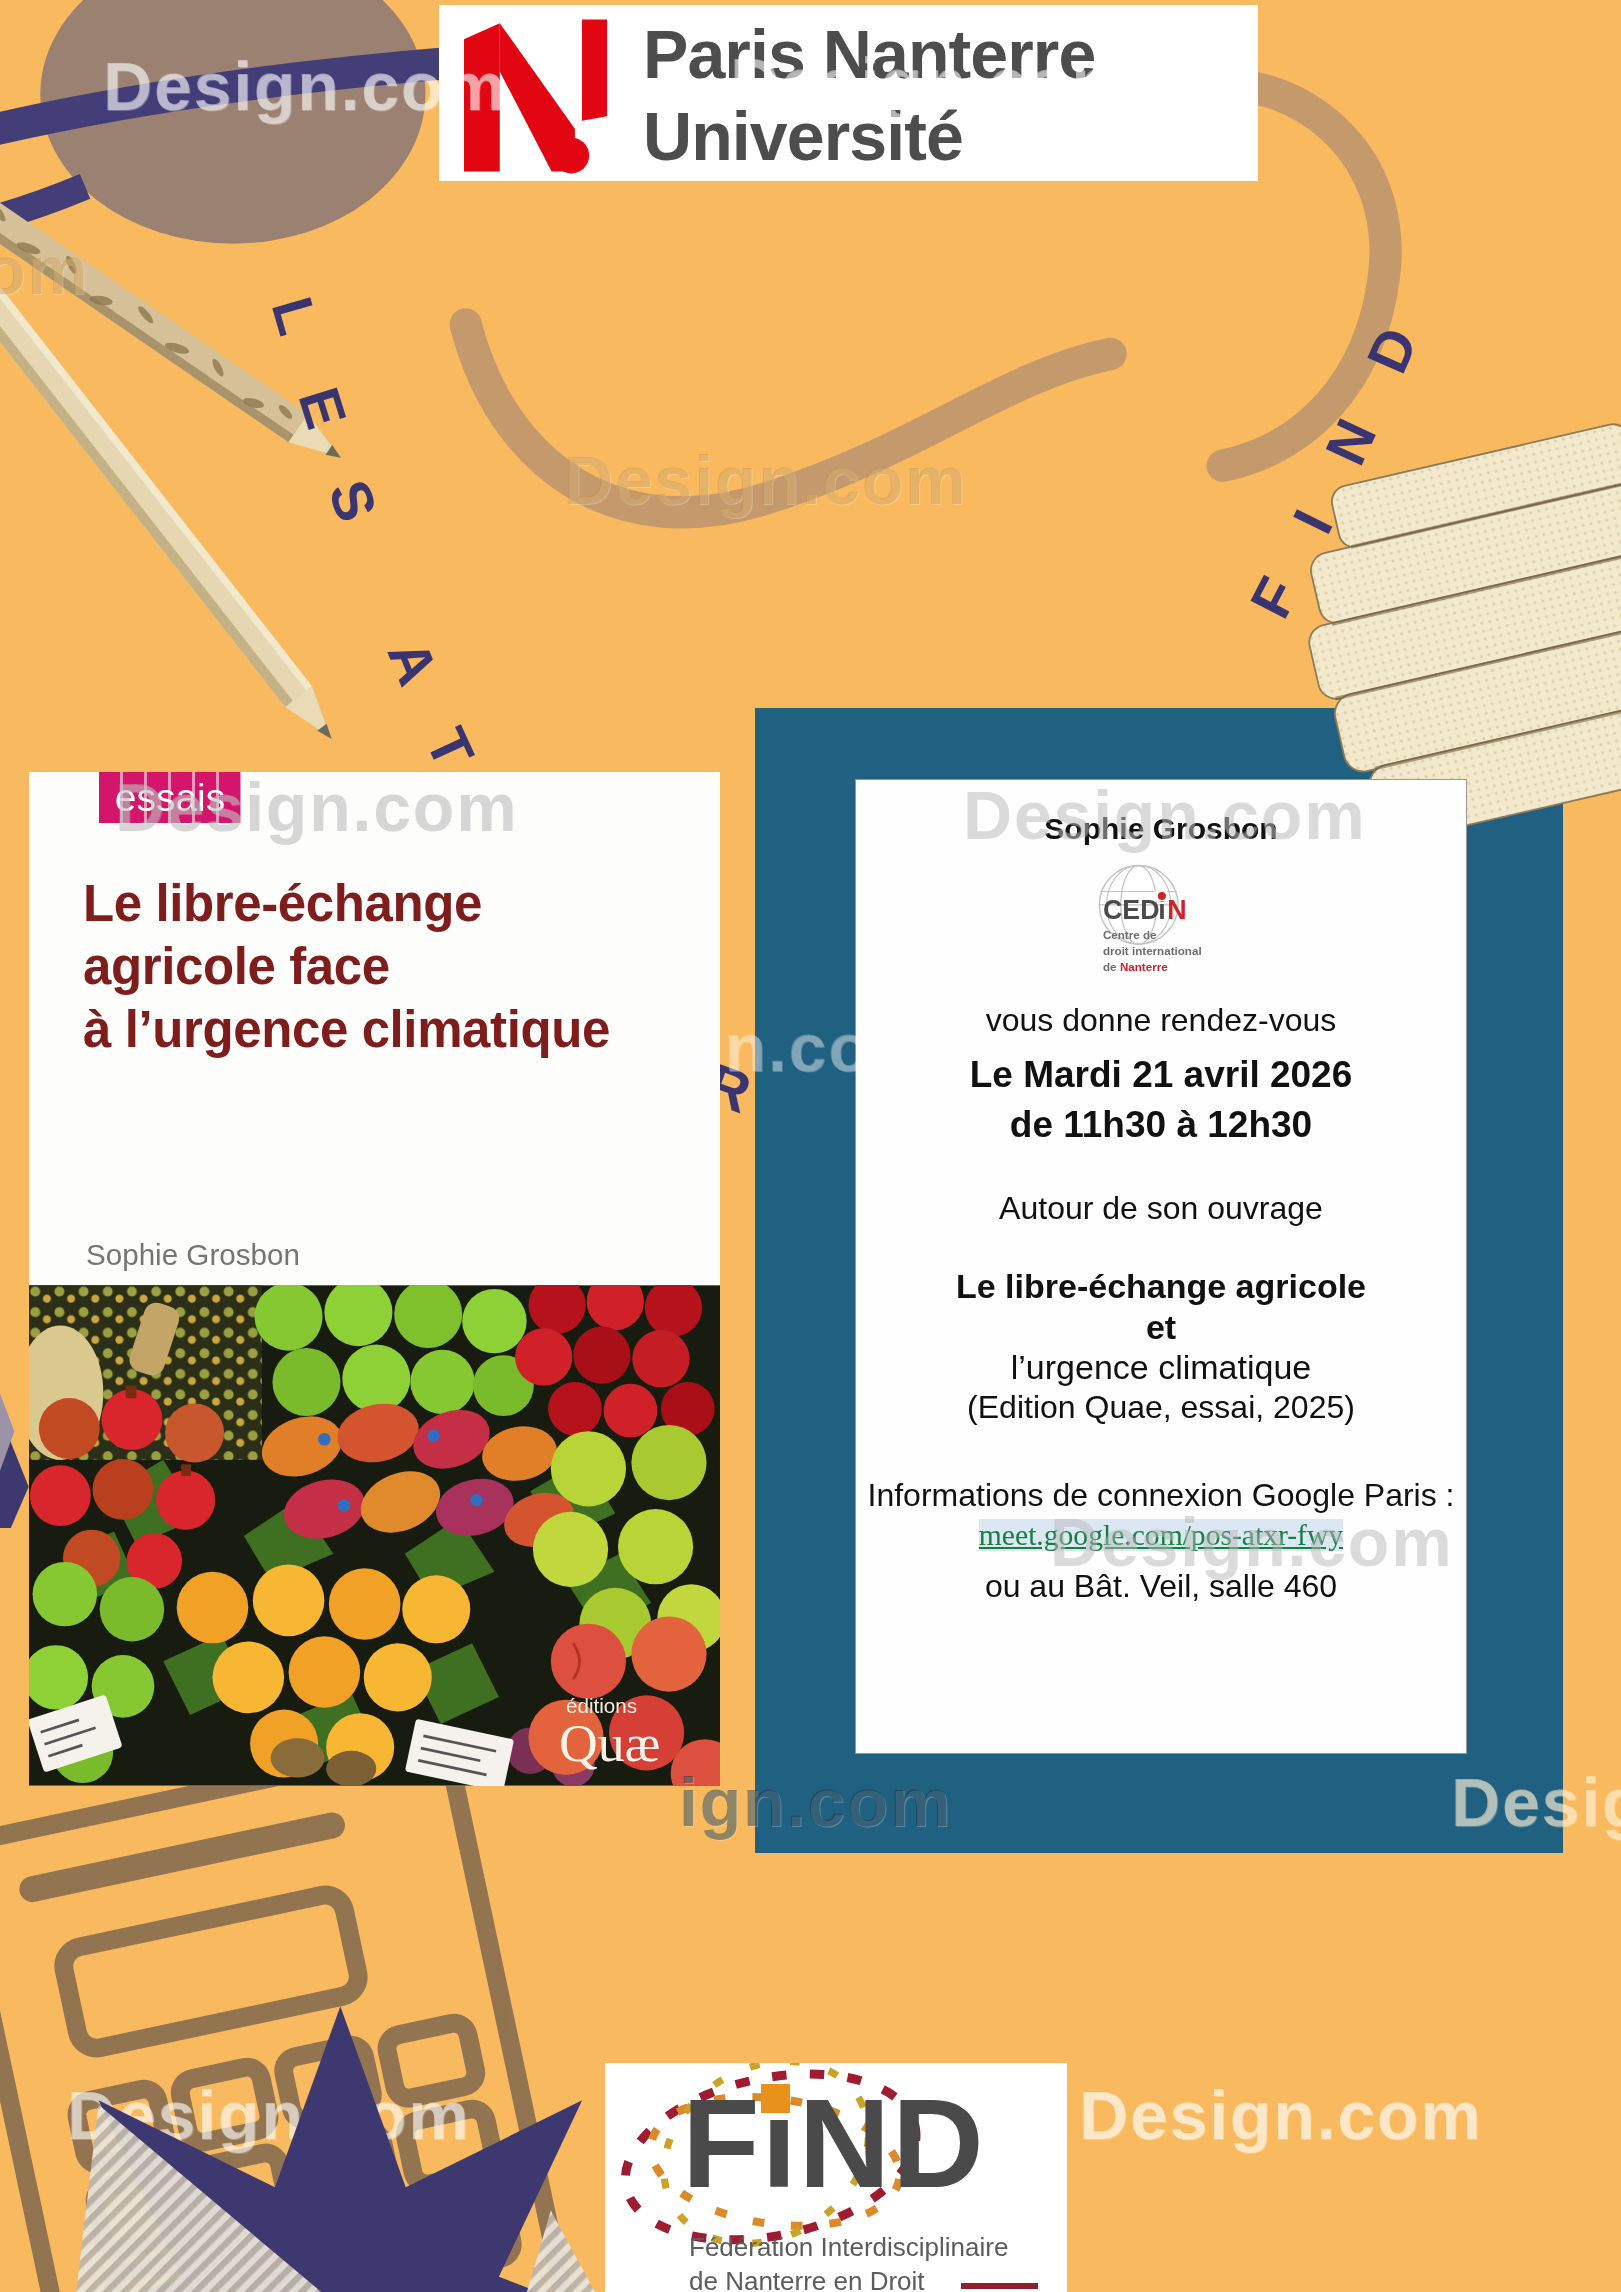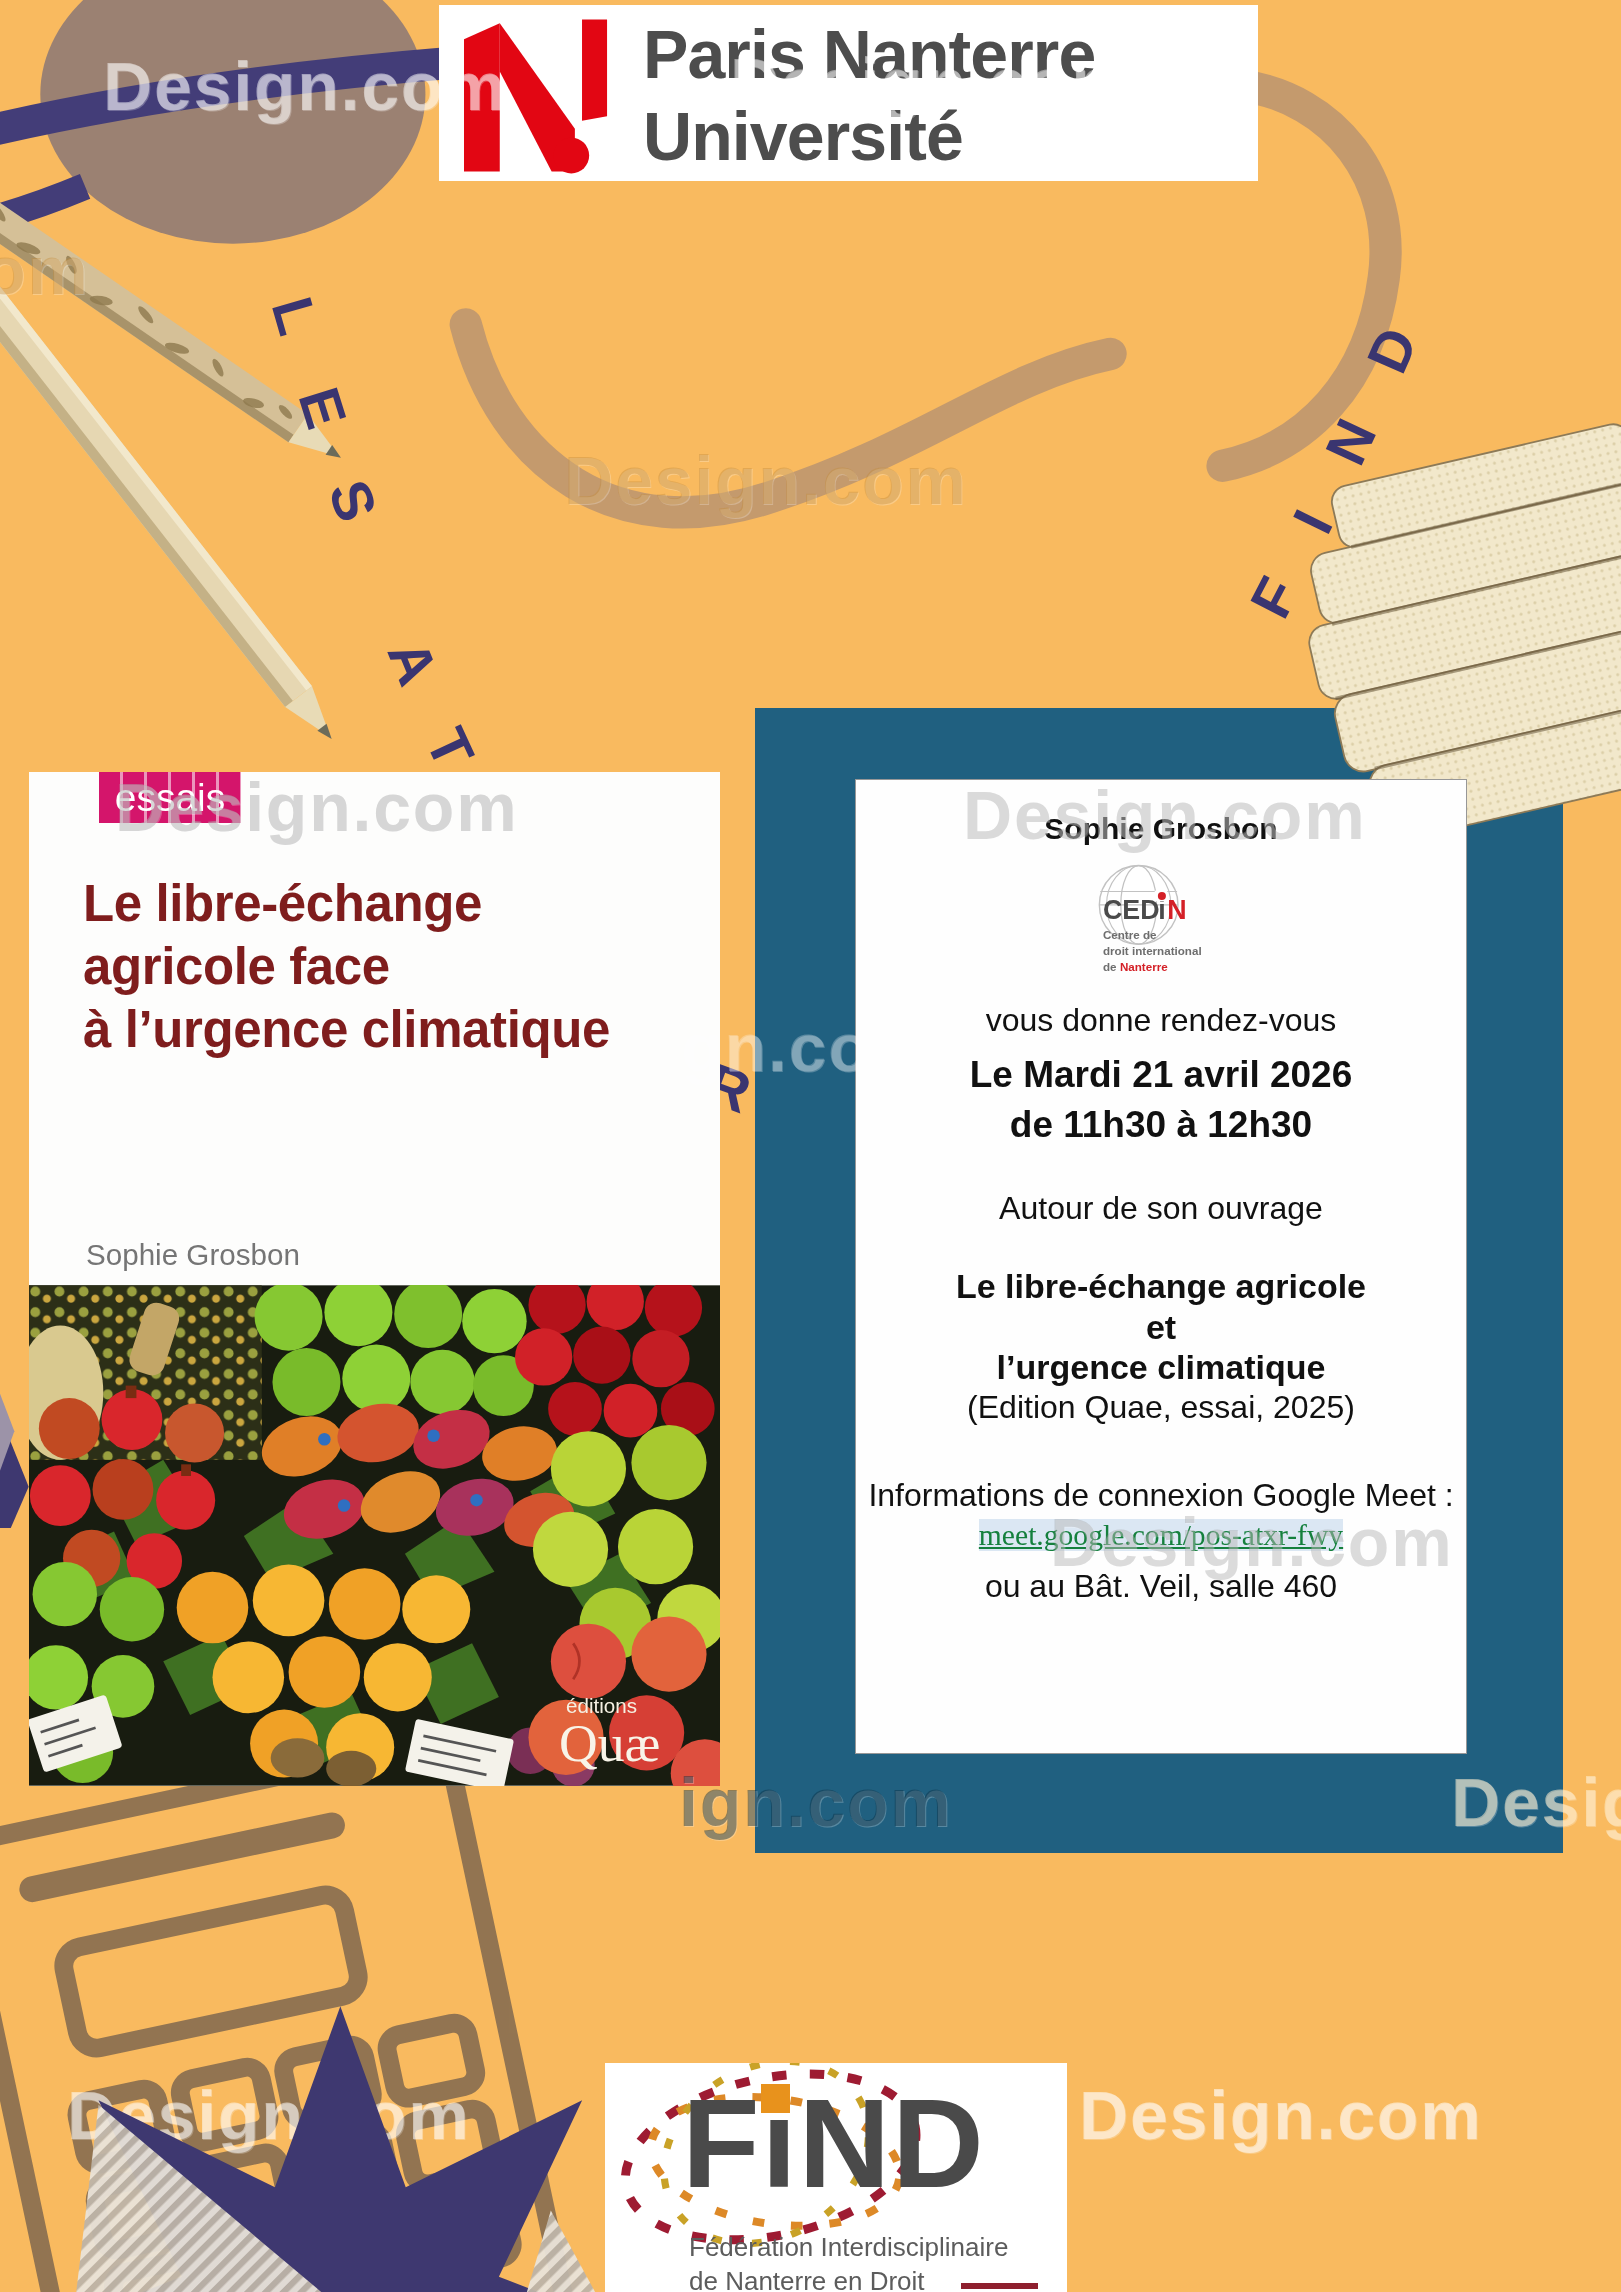--- a/index.html
+++ b/index.html
@@ -30,21 +30,21 @@
   .card{left:855px;top:779px;width:612px;height:975px;background:#fefefe;border:1.8px solid #979797;box-sizing:border-box;}
   .card p{position:absolute;width:100%;margin:0;text-align:center;color:#111;}
   .c-speaker{top:32px;font-size:30px;font-weight:bold;}
   .c-cedin{position:absolute;left:50%;top:82px;transform:translateX(-50%);}
   .c-greet{top:222px;font-size:32px;}
   .c-date{top:274px;font-size:37px;font-weight:bold;}
   .c-time{top:324px;font-size:37px;font-weight:bold;}
   .c-about{top:410px;font-size:32px;}
   .c-b1{top:487px;font-size:34px;font-weight:bold;}
   .c-b2{top:528px;font-size:34px;font-weight:bold;}
-  .c-b3{top:568px;font-size:34px;font-weight:bold;}
+  .c-b3{top:568px;font-size:34px;font-weight:normal;}
   .c-ed{top:609px;font-size:32px;}
   .c-meet{top:697px;font-size:32px;}
   .c-link{top:738px;font-size:29.6px;}
   .c-link a{font-family:"Liberation Serif",serif;color:#15803d;background:#dbe7f3;text-decoration:underline;}
   .c-room{top:788px;font-size:32px;}
   
   .find-box{left:605px;top:2063px;width:462px;height:229px;background:#fff;}
   .find-letters{position:absolute;left:77px;top:7.2px;font-size:127px;font-weight:bold;color:#4a4a4a;letter-spacing:1.8px;}
   .find-i{position:relative;display:inline-block;}
   .find-i::before{content:"";position:absolute;left:0px;top:14.3px;width:29px;height:29px;background:#e8921c;}
@@ -200,21 +200,21 @@
     </div>
 
     <p class="c-greet">vous donne rendez-vous</p>
     <p class="c-date">Le Mardi 21 avril 2026</p>
     <p class="c-time">de 11h30 à 12h30</p>
     <p class="c-about">Autour de son ouvrage</p>
     <p class="c-b1">Le libre-échange agricole</p>
     <p class="c-b2">et</p>
     <p class="c-b3">l’urgence climatique</p>
     <p class="c-ed">(Edition Quae, essai, 2025)</p>
-    <p class="c-meet">Informations de connexion Google Meet :</p>
+    <p class="c-meet">Informations de connexion Google Paris :</p>
     <p class="c-link"><a href="#">meet.google.com/pos-atxr-fwy</a></p>
     <p class="c-room">ou au Bât. Veil, salle 460</p>
   </div>
 
   <div class="abs cover">
     <div class="essais">essais</div>
     <div class="cover-title">
       <div>Le libre-échange</div>
       <div>agricole face</div>
       <div>à l’urgence climatique</div>

